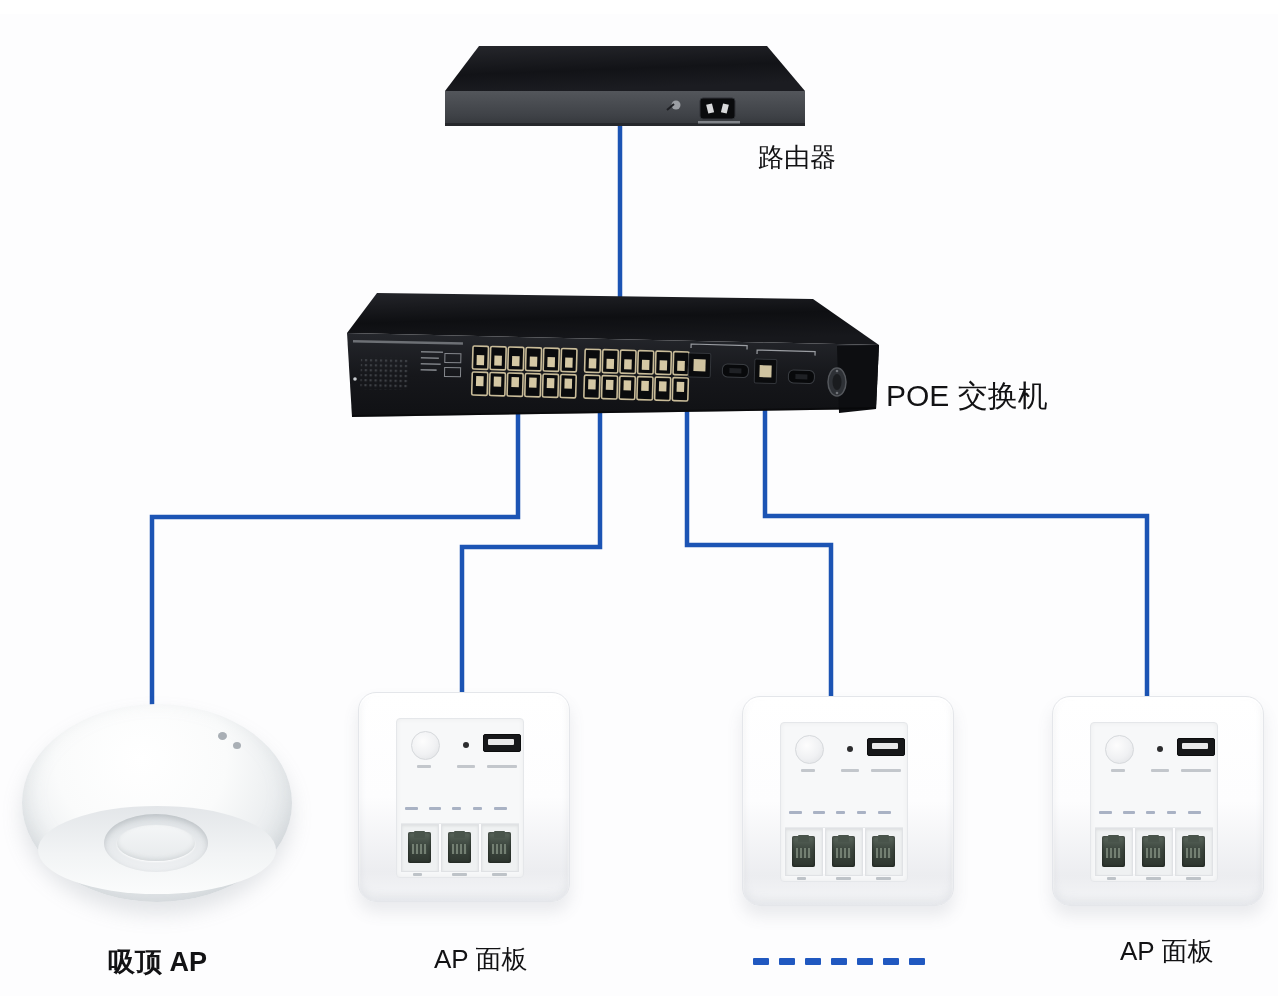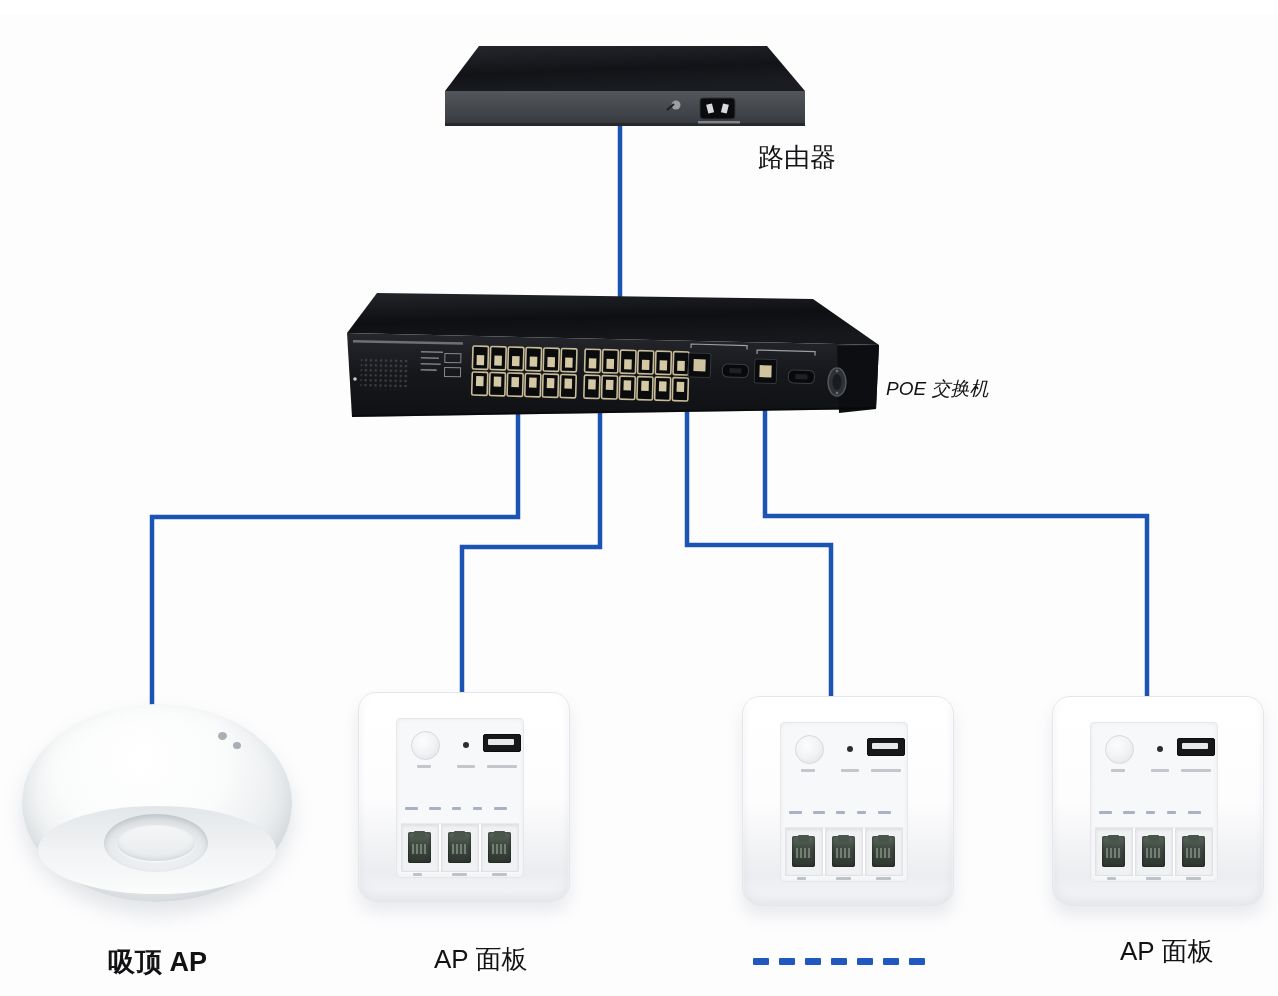--- a/index.html
+++ b/index.html
@@ -10,21 +10,21 @@
   }
   .abs{position:absolute;}
   
   #wires{position:absolute;left:0;top:0;width:1278px;height:996px;z-index:1;}
   
   .dev-label{
     position:absolute;z-index:5;color:#121214;white-space:nowrap;
     font-family:"Liberation Sans", sans-serif;
   }
   #label-router{left:758px;top:126px;font-size:26px;}
-  #label-switch{left:886px;top:362px;font-size:19px;font-style:italic;}
+  #label-switch{left:886px;top:362px;font-size:30px;}
   #label-ceiling-ap{left:108px;top:930px;font-size:27px;font-weight:bold;}
   #label-panel-1{left:434px;top:928px;font-size:26px;}
   #label-panel-3{left:1120px;top:920px;font-size:26px;}
   
   #ellipsis{left:753px;top:944px;height:7px;display:flex;z-index:5;}
   #ellipsis .dash{width:16px;height:7px;margin-right:10px;border-radius:1px;}
   
   .device{z-index:2;}
   
   #ceiling-ap{left:22px;top:690px;width:270px;height:200px;}

